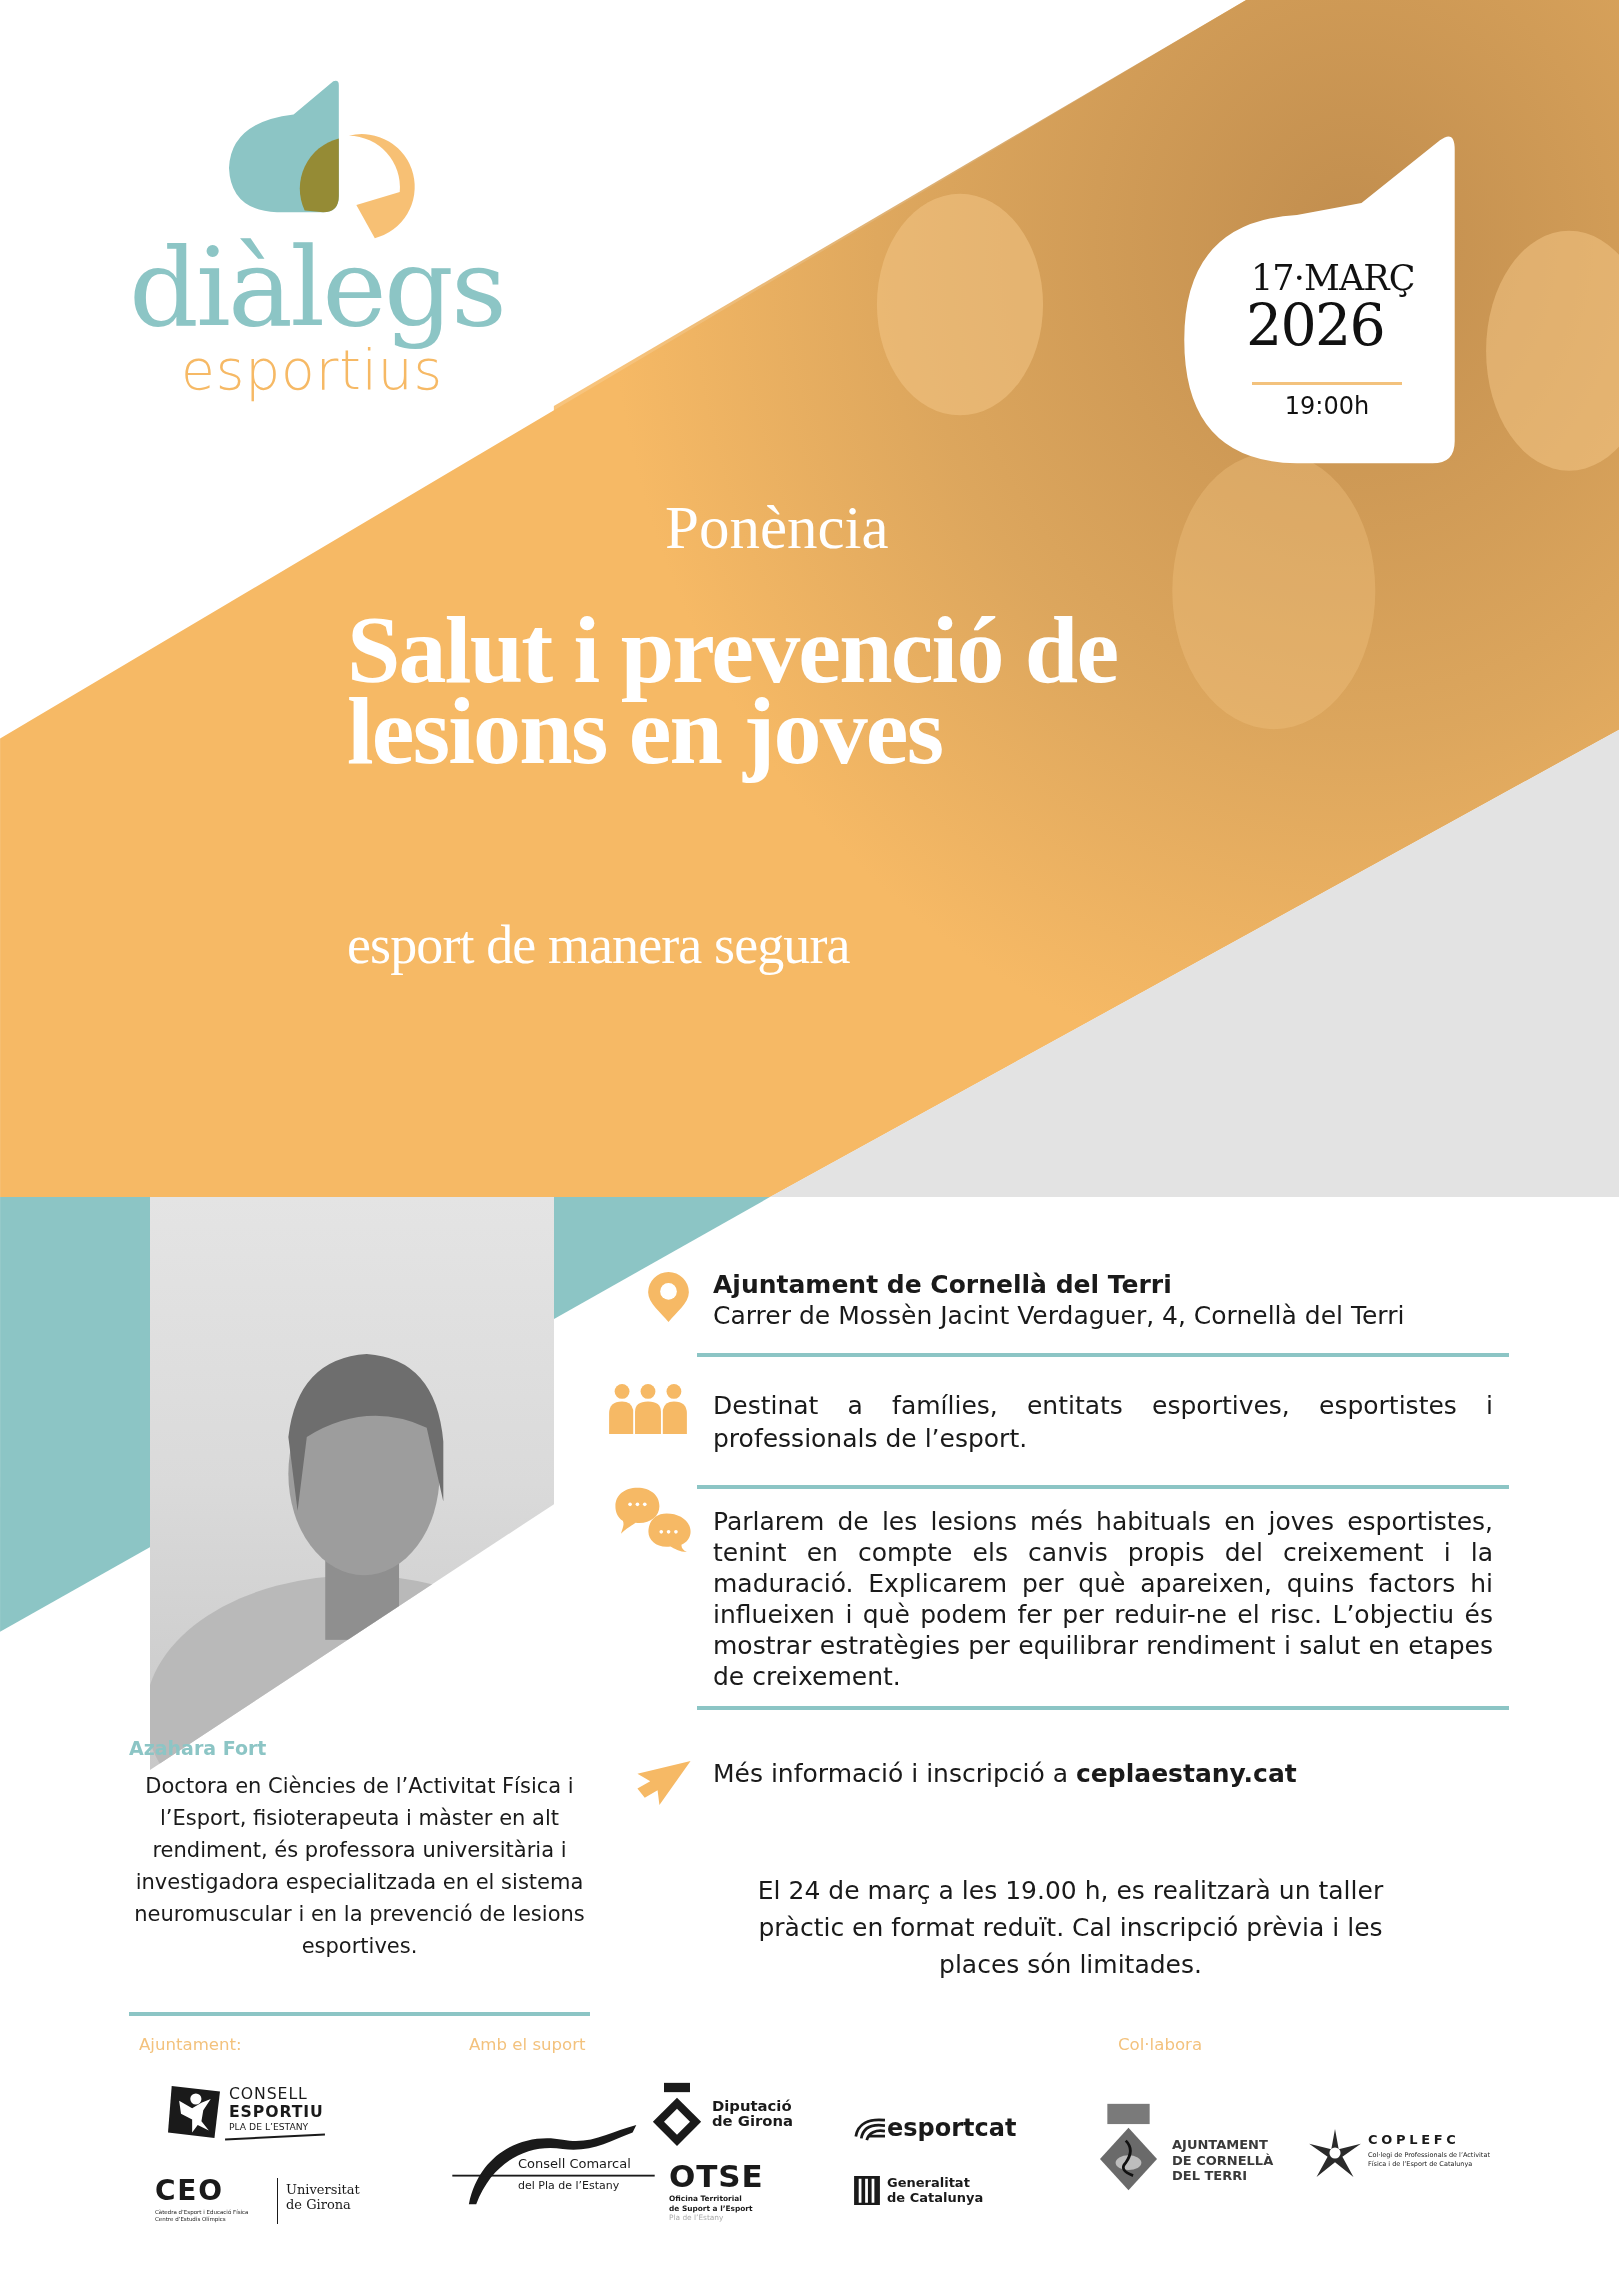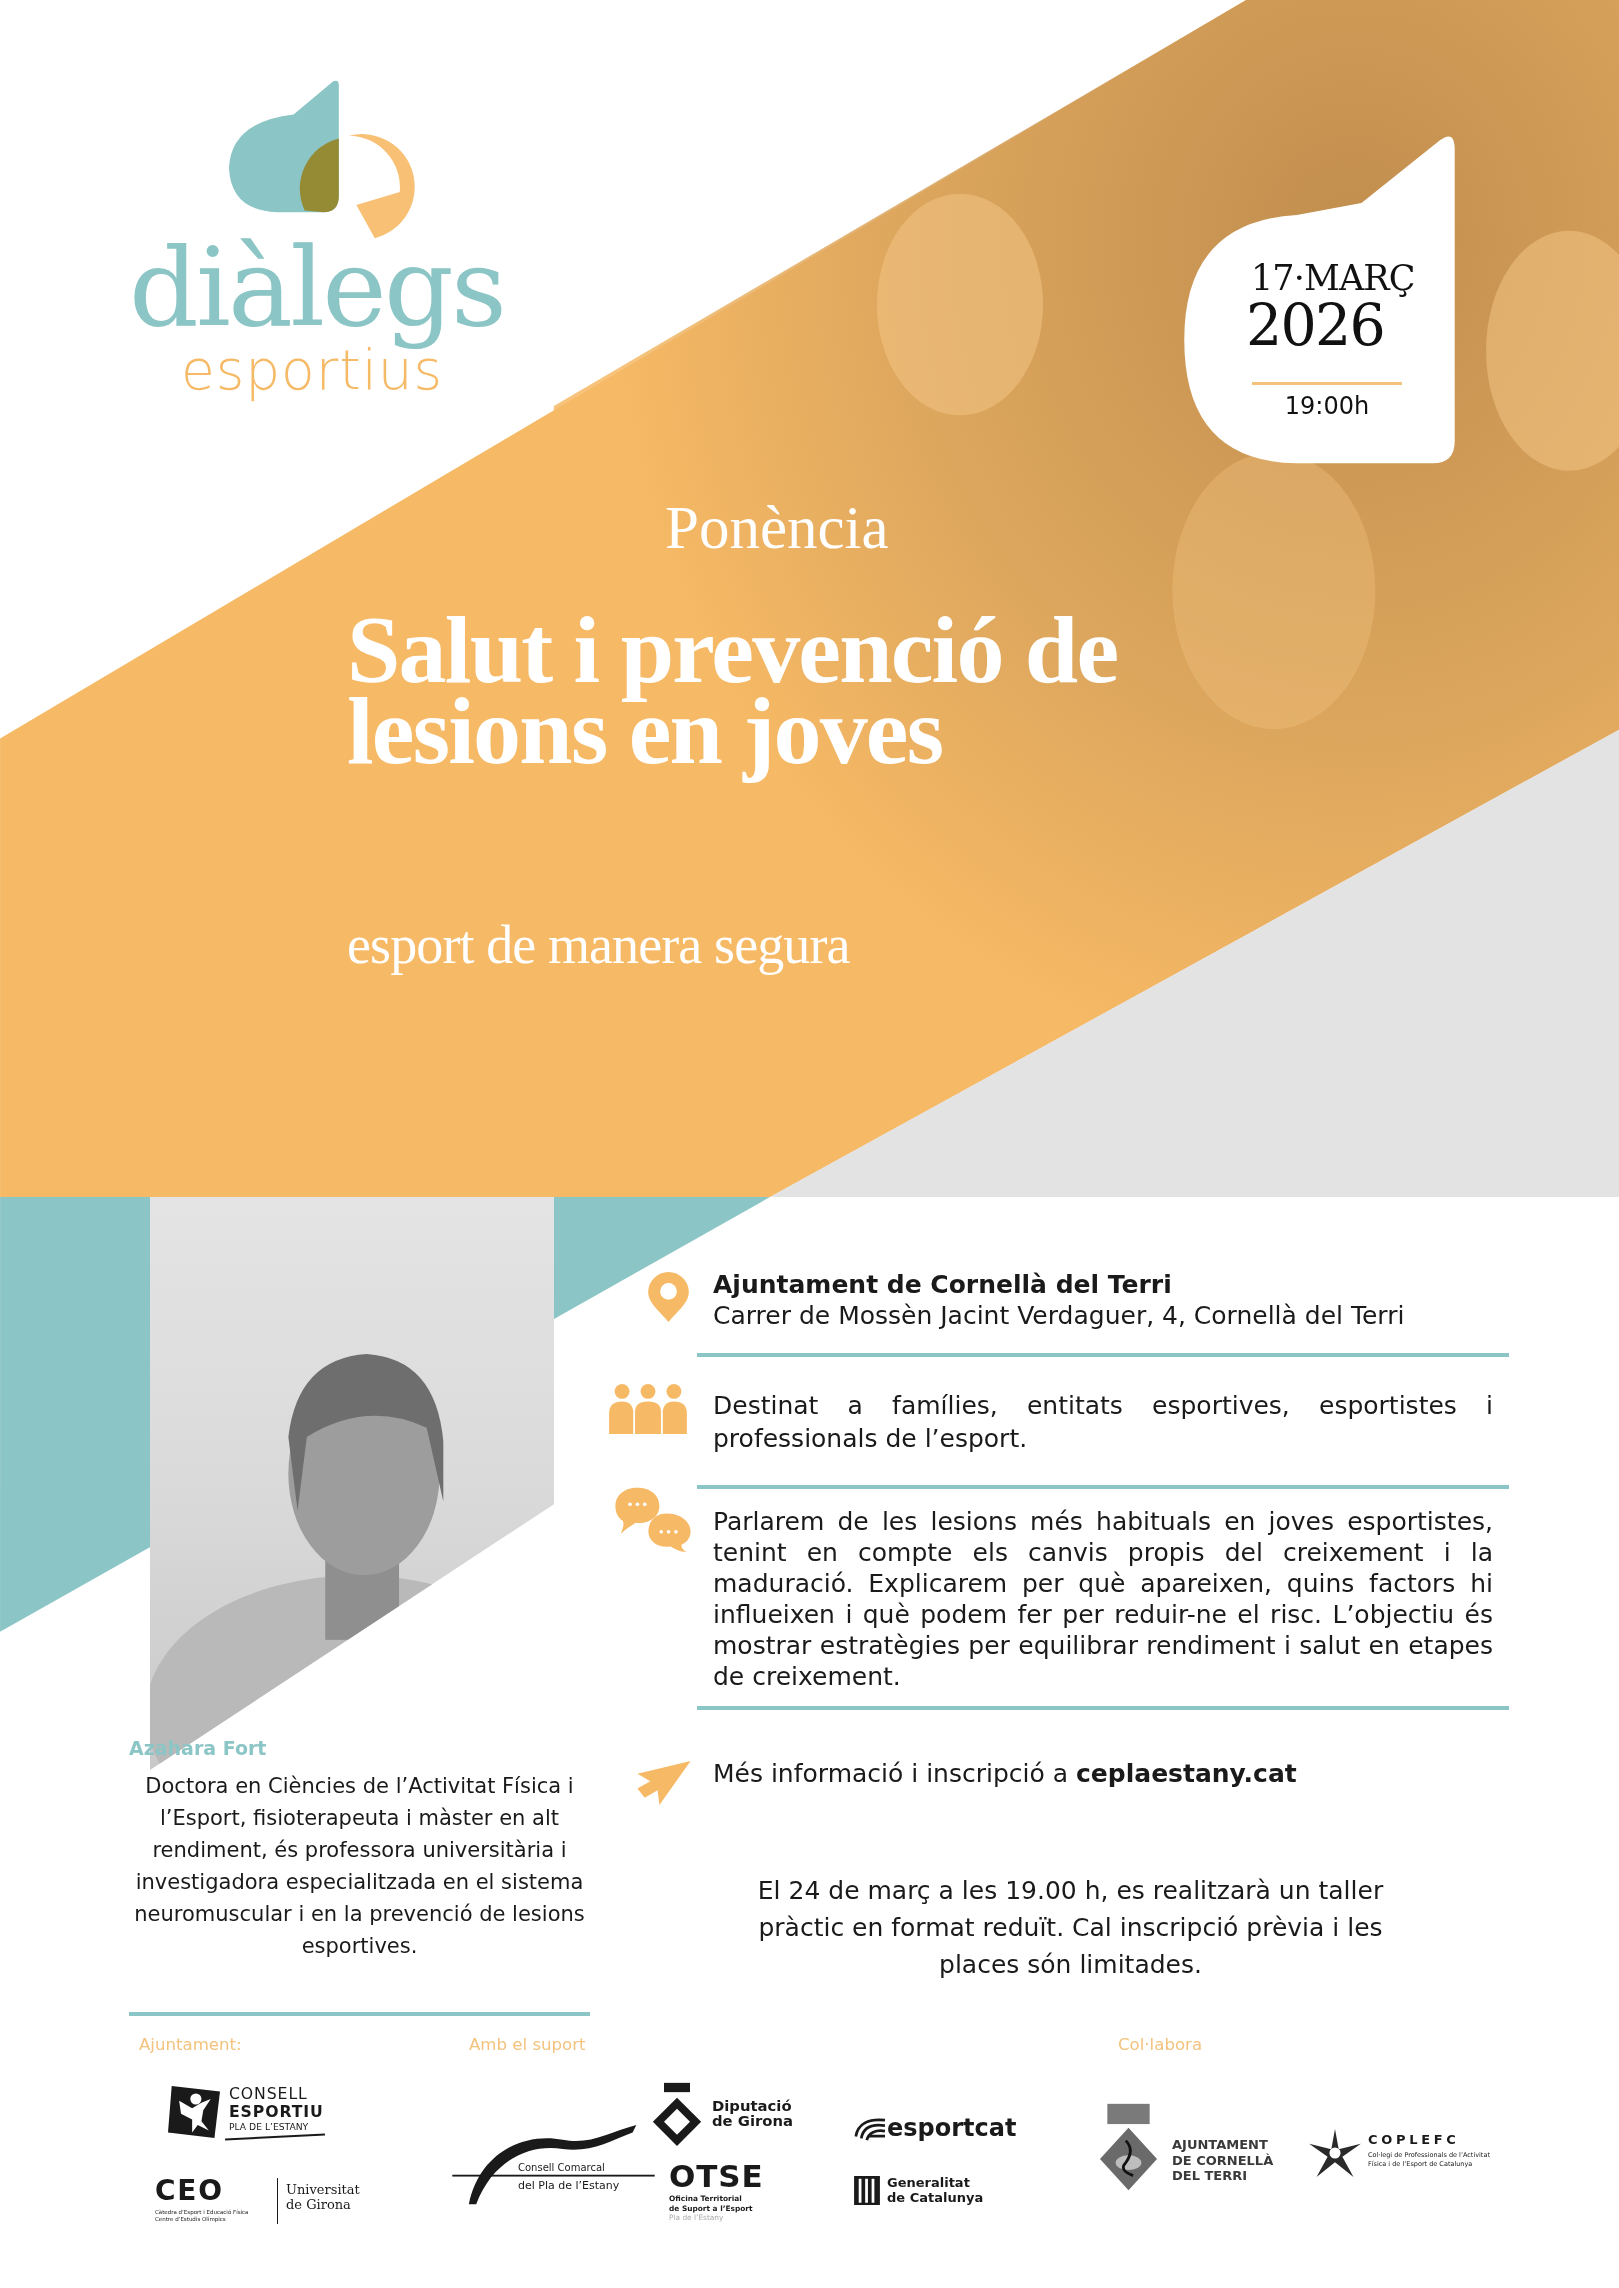--- a/index.html
+++ b/index.html
@@ -187,21 +187,21 @@
     <div>Universitat</div>
       <div>de Girona</div>
   </div>
 </div>
 
 <div class="logo-block" style="left:452px;top:2114px;width:203px;height:92px">
   <svg class="abs" style="left:0;top:0" width="203" height="92" viewBox="0 0 220 100">
     <path d="M18,98 C30,40 80,20 120,28 C150,34 170,20 200,12 L196,20 C170,30 150,42 120,38 C84,32 44,50 26,98 Z" fill="#1a1a1a"></path>
     <rect x="0" y="66" width="220" height="2" fill="#1a1a1a"></rect>
   </svg>
-  <div class="abs" style="left:66px;top:48px;font-size:10px;white-space:nowrap">Consell Comarcal</div>
+  <div class="abs" style="left:66px;top:42px;font-size:13px;white-space:nowrap">Consell Comarcal</div>
   <div class="abs" style="left:66px;top:65px;font-size:11px;white-space:nowrap">del Pla de l’Estany</div>
 </div>
 
 <div class="logo-block" style="left:651px;top:2081px;width:148px;height:65px">
   <svg class="abs" style="left:0;top:0" width="52" height="65" viewBox="0 0 56 70">
     <rect x="14" y="2" width="28" height="10" fill="#1a1a1a"></rect>
     <path d="M28,18 L54,44 L28,70 L2,44 Z" fill="#1a1a1a"></path>
     <path d="M28,30 L42,44 L28,58 L14,44 Z" fill="#fff"></path>
   </svg>
   <div class="abs" style="left:61px;top:16.6px;font-size:14.8px;font-weight:bold;line-height:15.7px">

